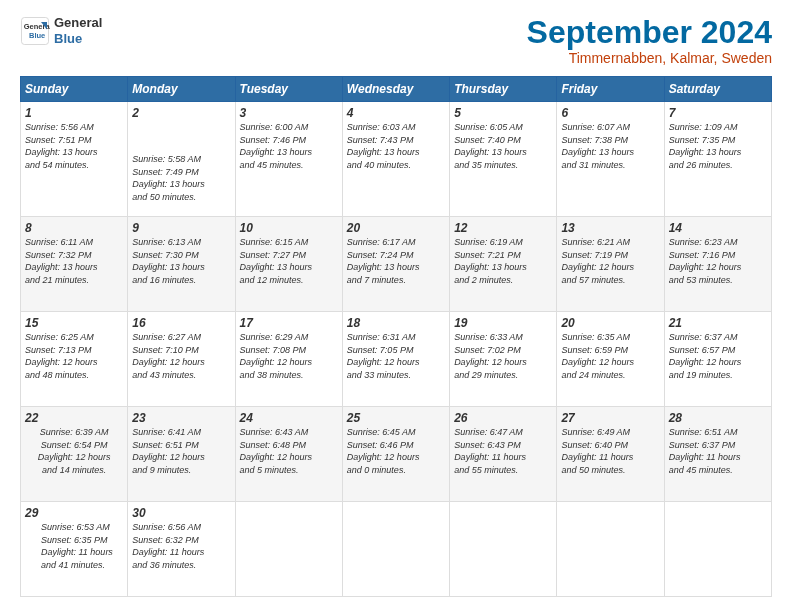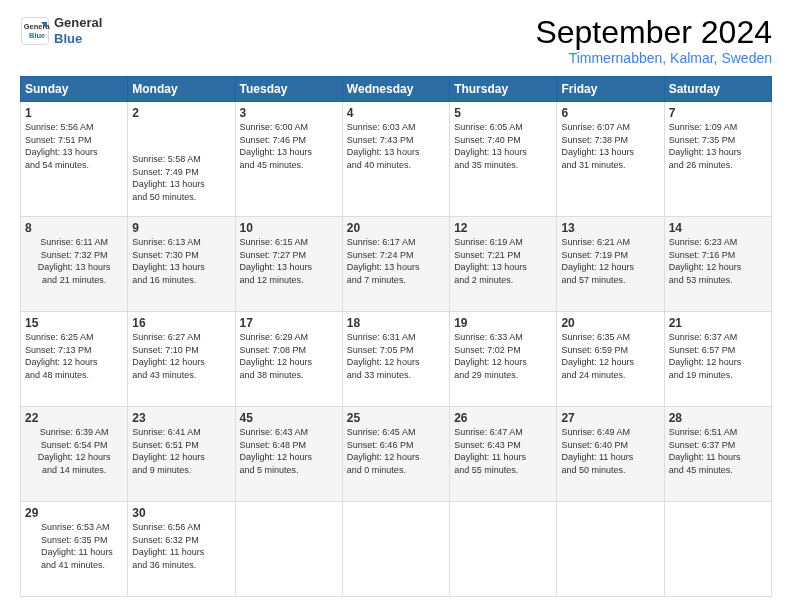--- a/index.html
+++ b/index.html
@@ -36,34 +36,35 @@
     }
     .logo-icon {
       width: 30px;
       height: 30px;
     }
     .title-block {
       text-align: right;
     }
     .month-title {
       font-size: 32px;
-      font-weight: normal;
-      color: #000000;
+      font-weight: bold;
+      color: #0369a1;
       line-height: 1.1;
     }
     .subtitle {
       font-size: 14px;
-      color: #3b82f6;
+      color: #c2410c;
     }
     .calendar {
       flex: 1;
       border: 1px solid #ccc;
       border-collapse: collapse;
       width: 100%;
       table-layout: fixed;
+      font-style: italic;
     }
     .calendar thead tr th {
       background-color: #2e6da4;
       color: #fff;
       font-size: 12px;
       font-weight: bold;
       padding: 5px 4px;
       text-align: left;
       border: 1px solid #2563a0;
     }
@@ -177,21 +178,21 @@
             <span class="day-number">7</span>
             <div class="day-info" style="white-space: pre-line;">Sunrise: 1:09 AM
 Sunset: 7:35 PM
 Daylight: 13 hours
 and 26 minutes.</div>
           </td>
         </tr>
         <tr>
           <td>
             <span class="day-number">8</span>
-            <div class="day-info" style="white-space: pre-line; text-align: center;">Sunrise: 6:11 AM
+            <div class="day-info" style="white-space: pre-line;">Sunrise: 6:11 AM
 Sunset: 7:32 PM
 Daylight: 13 hours
 and 21 minutes.</div>
           </td>
           <td>
             <span class="day-number">9</span>
             <div class="day-info" style="white-space: pre-line;">Sunrise: 6:13 AM
 Sunset: 7:30 PM
 Daylight: 13 hours
 and 16 minutes.</div>
@@ -292,21 +293,21 @@
 and 14 minutes.</div>
           </td>
           <td>
             <span class="day-number">23</span>
             <div class="day-info" style="white-space: pre-line;">Sunrise: 6:41 AM
 Sunset: 6:51 PM
 Daylight: 12 hours
 and 9 minutes.</div>
           </td>
           <td>
-            <span class="day-number">45</span>
+            <span class="day-number">24</span>
             <div class="day-info" style="white-space: pre-line;">Sunrise: 6:43 AM
 Sunset: 6:48 PM
 Daylight: 12 hours
 and 5 minutes.</div>
           </td>
           <td>
             <span class="day-number">25</span>
             <div class="day-info" style="white-space: pre-line;">Sunrise: 6:45 AM
 Sunset: 6:46 PM
 Daylight: 12 hours

